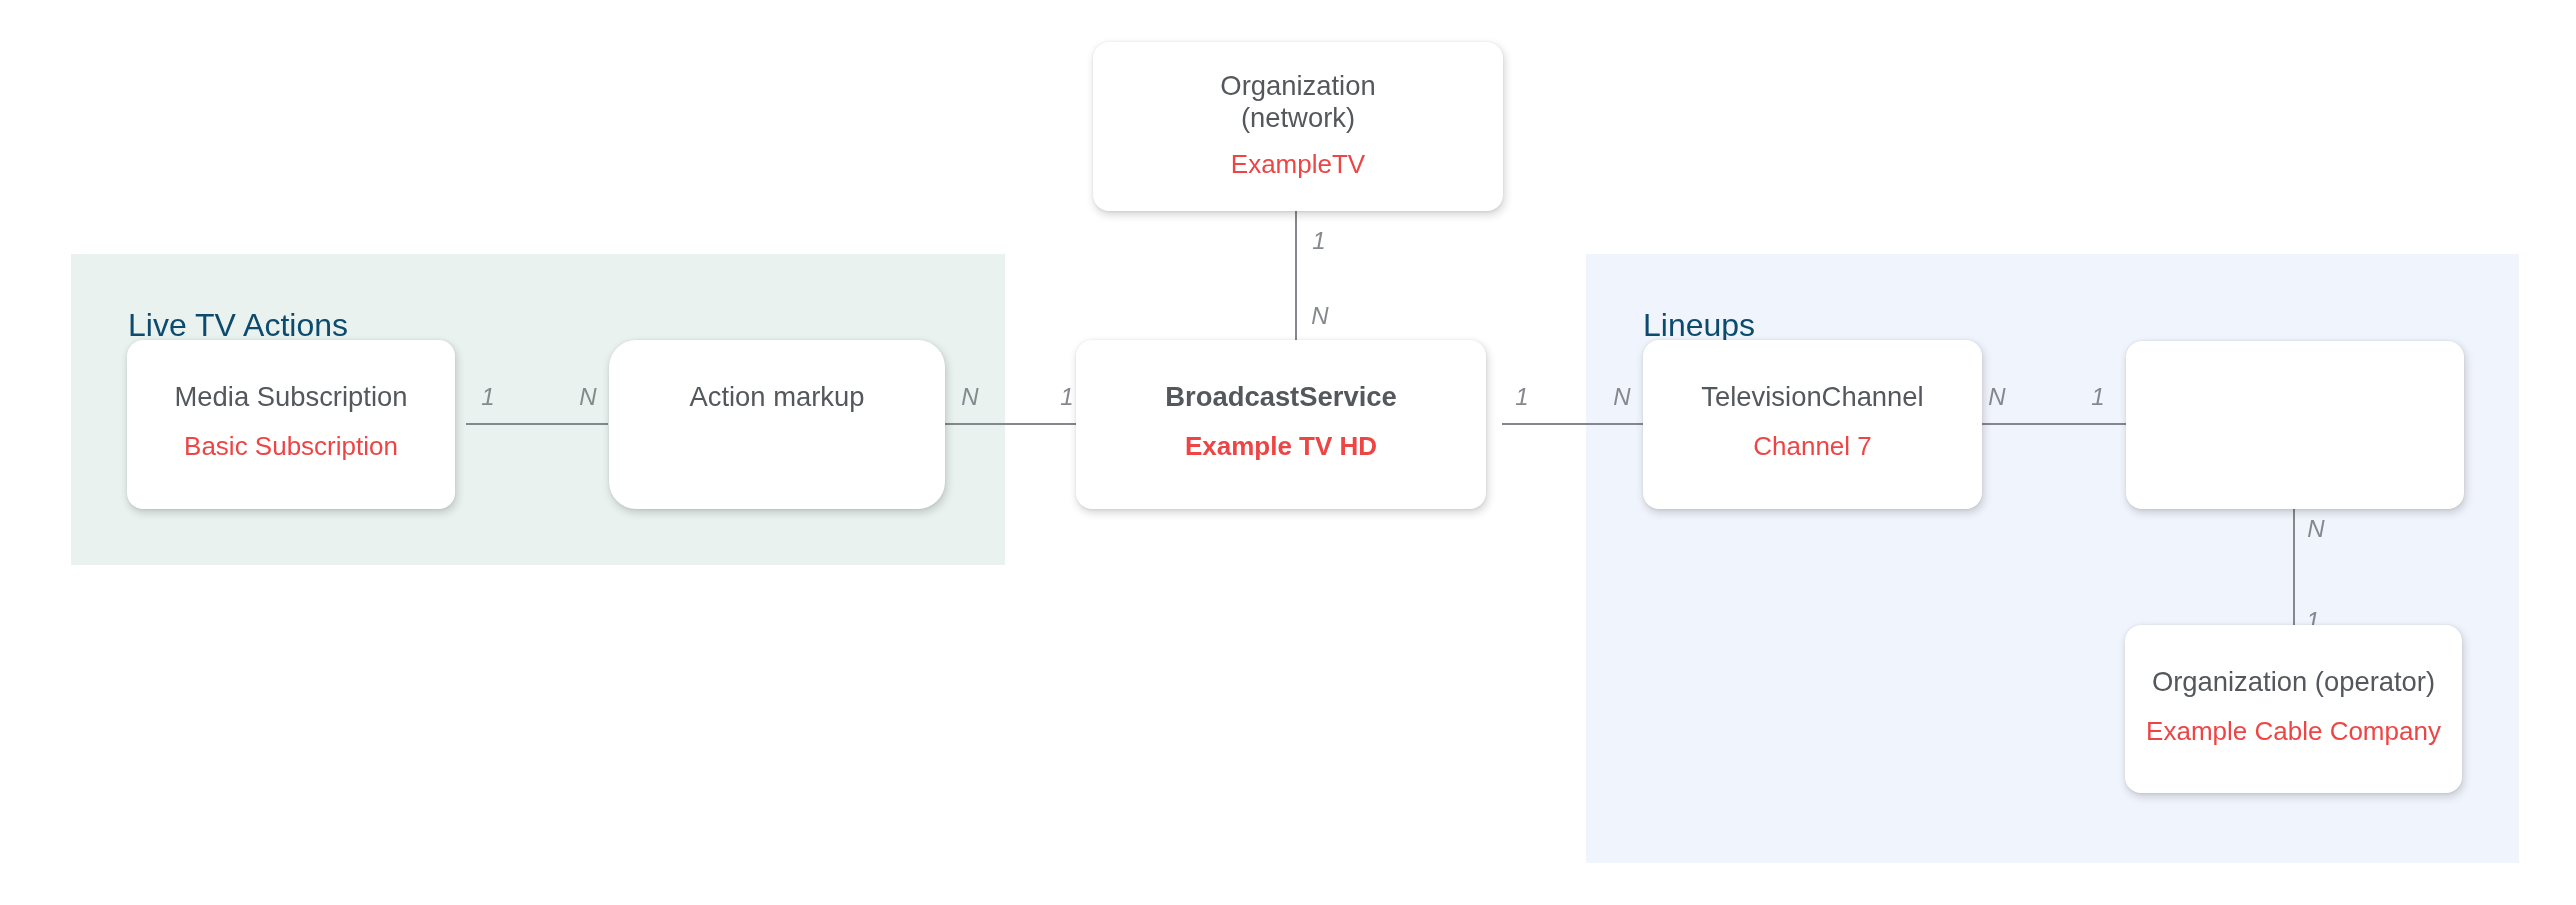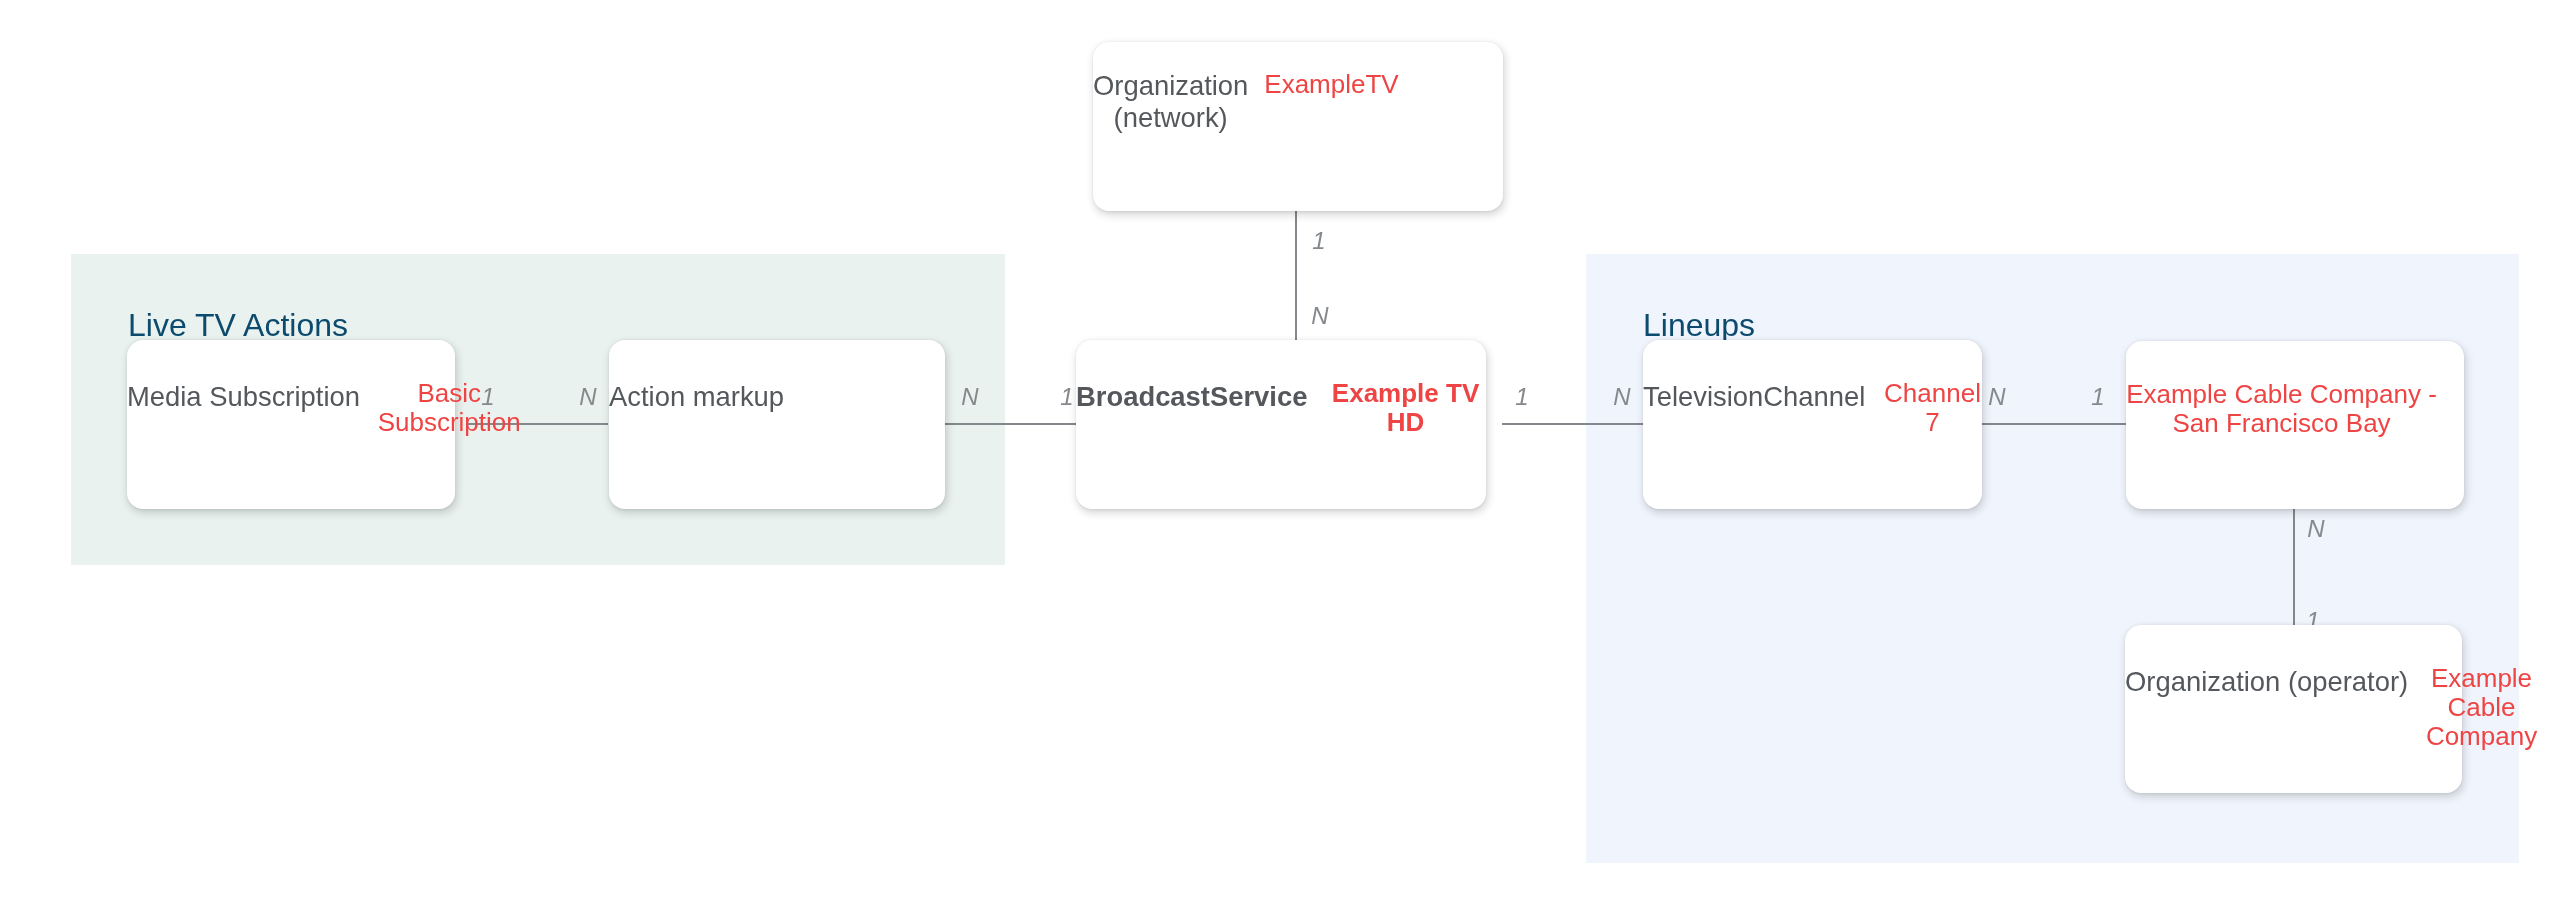--- a/index.html
+++ b/index.html
@@ -16,31 +16,31 @@
   .region-title{
     position:absolute;left:57px;top:26.5px;
     font-size:32px;line-height:37px;font-weight:400;
     color:#0c4a6e;white-space:nowrap;
   }
   
   .card{
     position:absolute;box-sizing:border-box;
     background:#ffffff;border-radius:16px;
     box-shadow:1.8px 3.5px 8px rgba(0,0,0,0.16), 0 0.9px 2.7px rgba(0,0,0,0.07);
-    display:flex;flex-direction:row;align-items:flex-start;text-align:center;
+    display:flex;flex-direction:column;align-items:center;text-align:center;
     padding-top:39px;gap:17.7px;
   }
   .card-title{font-size:27.4px;line-height:35px;color:#54585c;white-space:nowrap;}
   .card-subtitle{font-size:26px;line-height:29px;color:#ef4444;max-width:311px;}
   .card-title .tline{display:block;}
   #card-orgnet{padding-top:28px;gap:16px;}
   #card-orgnet .card-title{line-height:32px;}
 
   #card-media{left:127px;top:340px;width:328px;height:169px;}
-  #card-action{left:609px;top:340px;width:336px;height:169px;}
+  #card-action{left:609px;top:340px;width:336px;height:169px;border-radius:27px;}
   #card-orgnet{left:1093px;top:42px;width:410px;height:169px;}
   #card-broadcast{left:1076px;top:340px;width:410px;height:169px;font-weight:bold;}
   #card-tv{left:1643px;top:340px;width:339px;height:169px;}
   #card-cable{left:2126px;top:341px;width:338px;height:168px;}
   #card-orgop{left:2125px;top:625px;width:337px;height:168px;}
 
   
   .hline{position:absolute;height:1.8px;background:#84888c;}
   .vline{position:absolute;width:1.8px;background:#84888c;}
   #edge-line-1{left:466px;top:423px;width:142px;}
@@ -113,20 +113,19 @@
   <div class="card-title">BroadcastService</div>
   <div class="card-subtitle">Example TV HD</div>
 </div>
 
 <div class="card" id="card-tv">
   <div class="card-title">TelevisionChannel</div>
   <div class="card-subtitle">Channel 7</div>
 </div>
 
 <div class="card" id="card-cable">
-  <div class="card-subtitle">Example Cable Company - San Francisco Bay</div>
 </div>
 
 <div class="card" id="card-orgop">
   <div class="card-title">Organization (operator)</div>
   <div class="card-subtitle">Example Cable Company</div>
 </div>
 
 
 </body></html>

